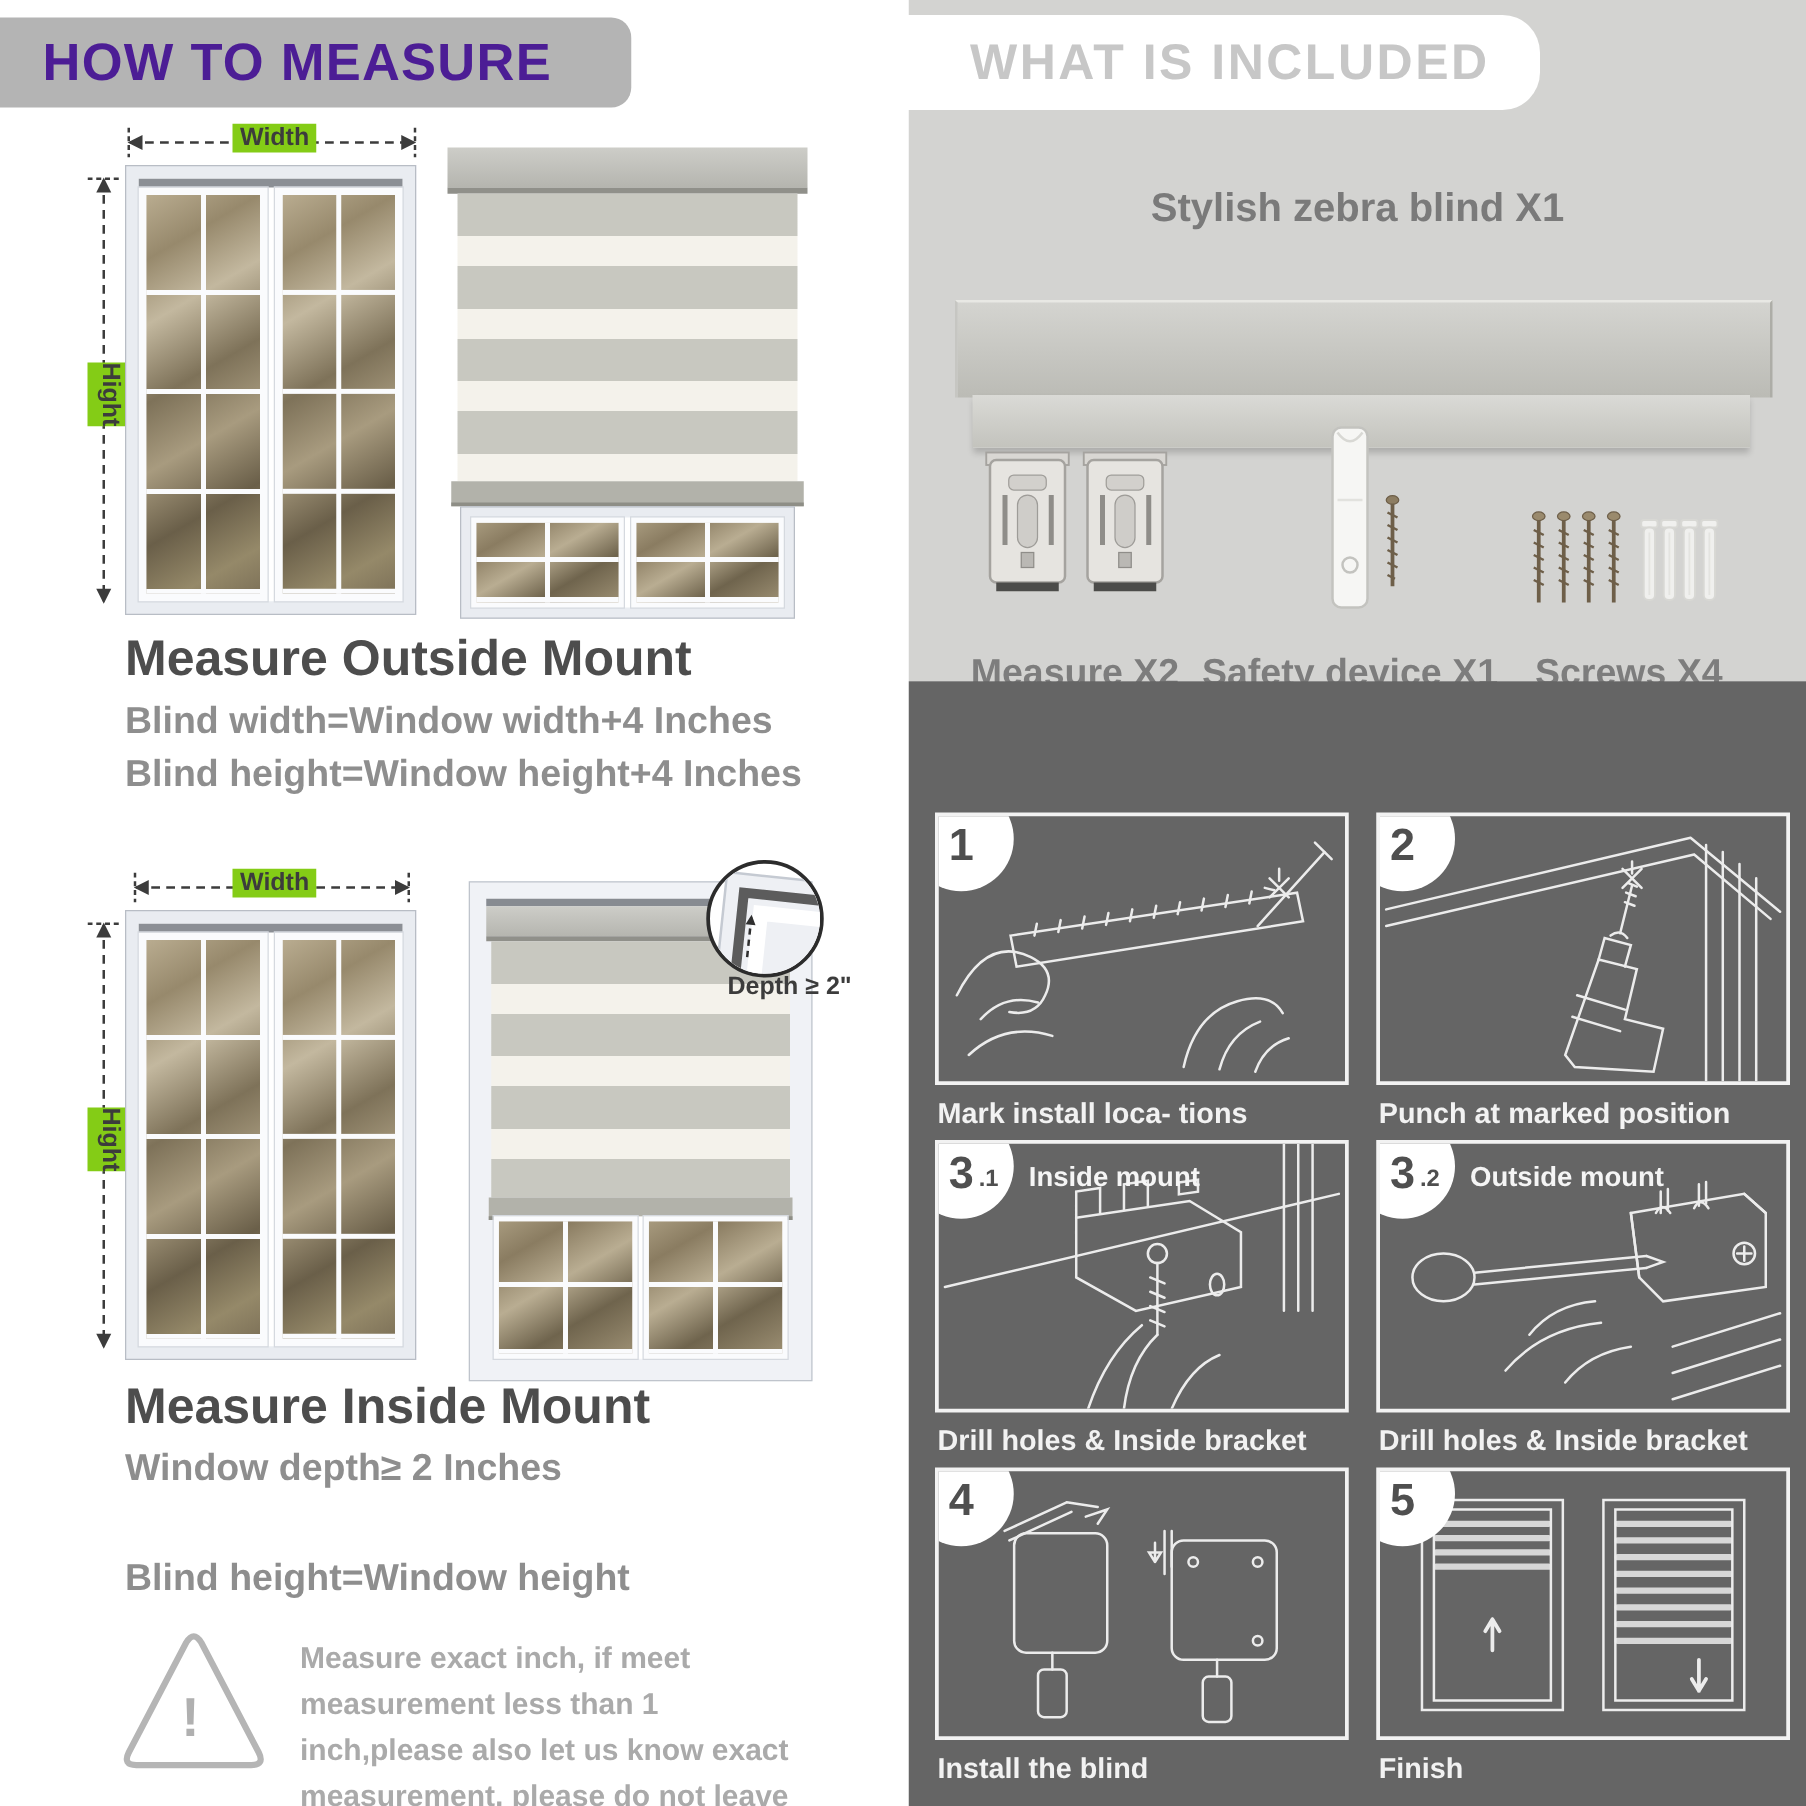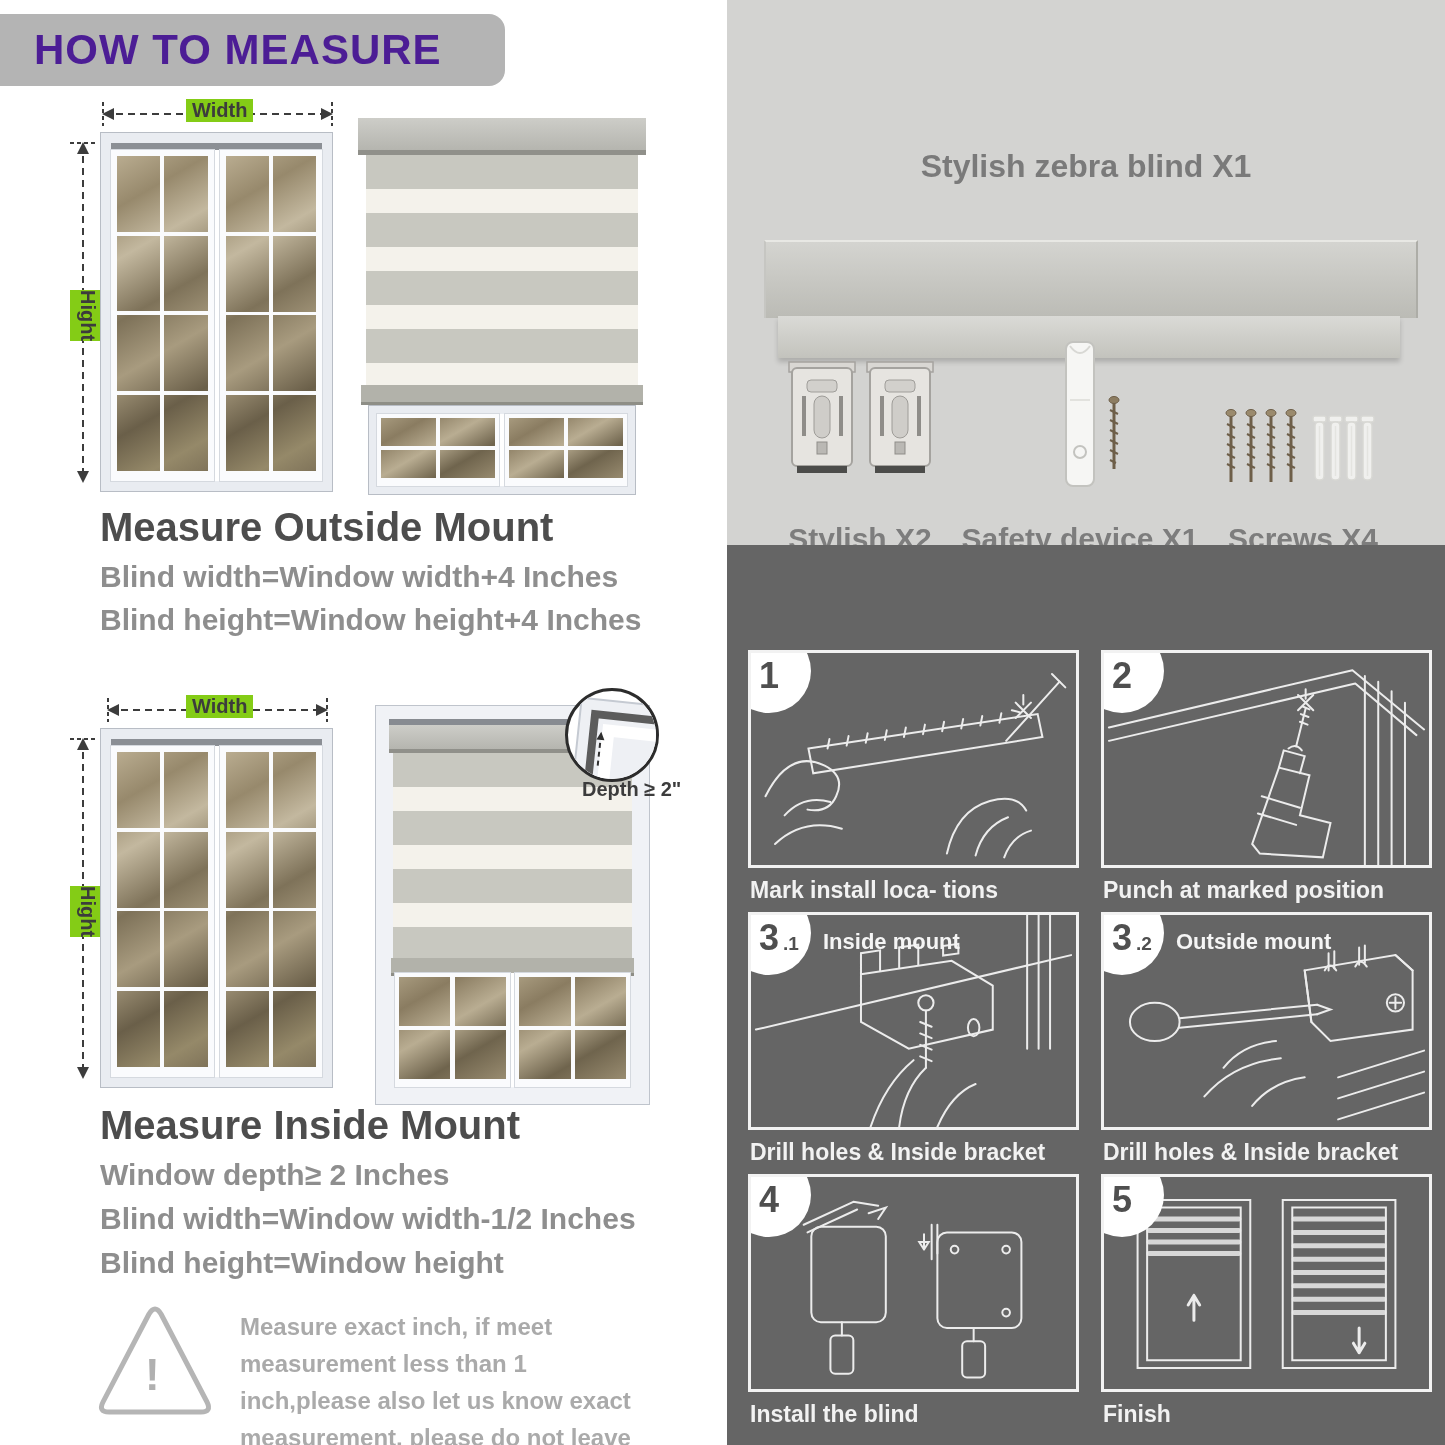--- a/index.html
+++ b/index.html
@@ -171,33 +171,35 @@
         <path d="M40,95 L40,40 L95,40" stroke="#ffffff" stroke-width="12" fill="none"></path>
         <line x1="33" y1="44" x2="33" y2="80" stroke="#2f2f2f" stroke-width="2" stroke-dasharray="5 4"></line>
         <polygon points="33,42 29,50 37,50" fill="#2f2f2f"></polygon>
       </g>
     </svg>
   </div>
   <div class="abs meas-label" style="left:576px;top:778px;background:transparent;">Depth ≥ 2"</div>
 
   <div class="abs sec-title" style="left:100px;top:1103px;">Measure Inside Mount</div>
   <div class="abs sec-line" style="left:100px;top:1158px;">Window depth≥ 2 Inches</div>
-  <div class="abs sec-line" style="left:100px;top:1202px;">Blind width=Window width-1/2 Inches</div>
   <div class="abs sec-line" style="left:100px;top:1246px;">Blind height=Window height</div>
 
   <div class="abs" style="left:95px;top:1302px;width:120px;height:120px;">
     <svg class="art" viewBox="0 0 120 120">
       <path d="M54,12 Q60,2 66,12 L112,100 Q117,110 106,110 L14,110 Q3,110 8,100 Z" fill="none" stroke="#b5b5b5" stroke-width="5" stroke-linejoin="round"></path>
     </svg>
     <span style="position:absolute;left:50px;top:48px;font-size:44px;font-weight:bold;color:#b0b0b0;">!</span>
   </div>
   <div class="abs warn-text" style="left:240px;top:1308px;width:405px;">Measure exact inch, if meet measurement less than 1 inch,please also let us know exact measurement, please do not leave it</div>
 
   <div class="abs rlight">
 
+    <div class="rheader-box included-header">
+      <span>WHAT IS INCLUDED</span>
+    </div>
 
     <div class="abs product-label">Stylish zebra blind X1</div>
 
     <div class="abs headrail-main"></div>
     <div class="abs headrail-lip"></div>
 
     <svg class="abs" style="left:60px;top:356px;" width="150" height="130" viewBox="0 0 150 130">
       <g>
         <rect x="2" y="6" width="66" height="10" fill="#d9d7d3" stroke="#a5a39f" stroke-width="1.5"></rect>
         <rect x="5" y="12" width="60" height="98" rx="5" fill="#e6e4e0" stroke="#a5a39f" stroke-width="2"></rect>
@@ -274,21 +276,21 @@
             <line x1="6.5" y1="10" x2="6.5" y2="60" stroke="#e4e4e0"></line>
           </g>
         <g transform="translate(136,8)">
             <rect x="0" y="0" width="13" height="6" rx="2"></rect>
             <rect x="2" y="6" width="9" height="58" rx="4"></rect>
             <line x1="6.5" y1="10" x2="6.5" y2="60" stroke="#e4e4e0"></line>
           </g>
       </g>
     </svg>
 
-    <div class="item-label" style="left:33px;width:200px;">Stylish X2</div>
+    <div class="item-label" style="left:33px;width:200px;">Measure X2</div>
     <div class="item-label" style="left:228px;width:250px;">Safety device X1</div>
     <div class="item-label" style="left:473px;width:206px;">Screws X4</div>
   </div>
 
   <div class="abs rdark">
 
 
     <div class="steps">
 
       <div class="step">

